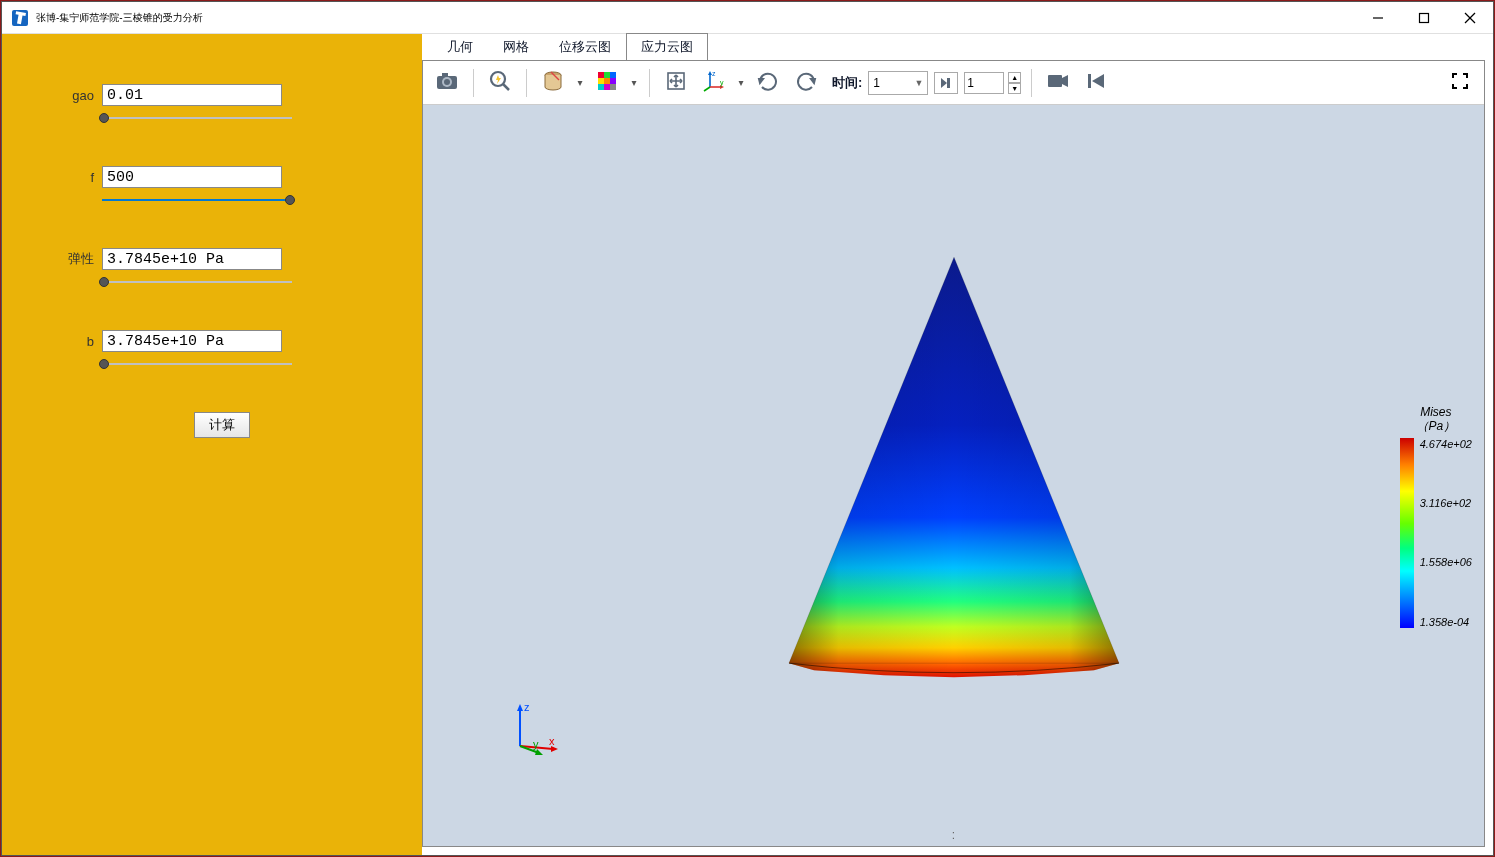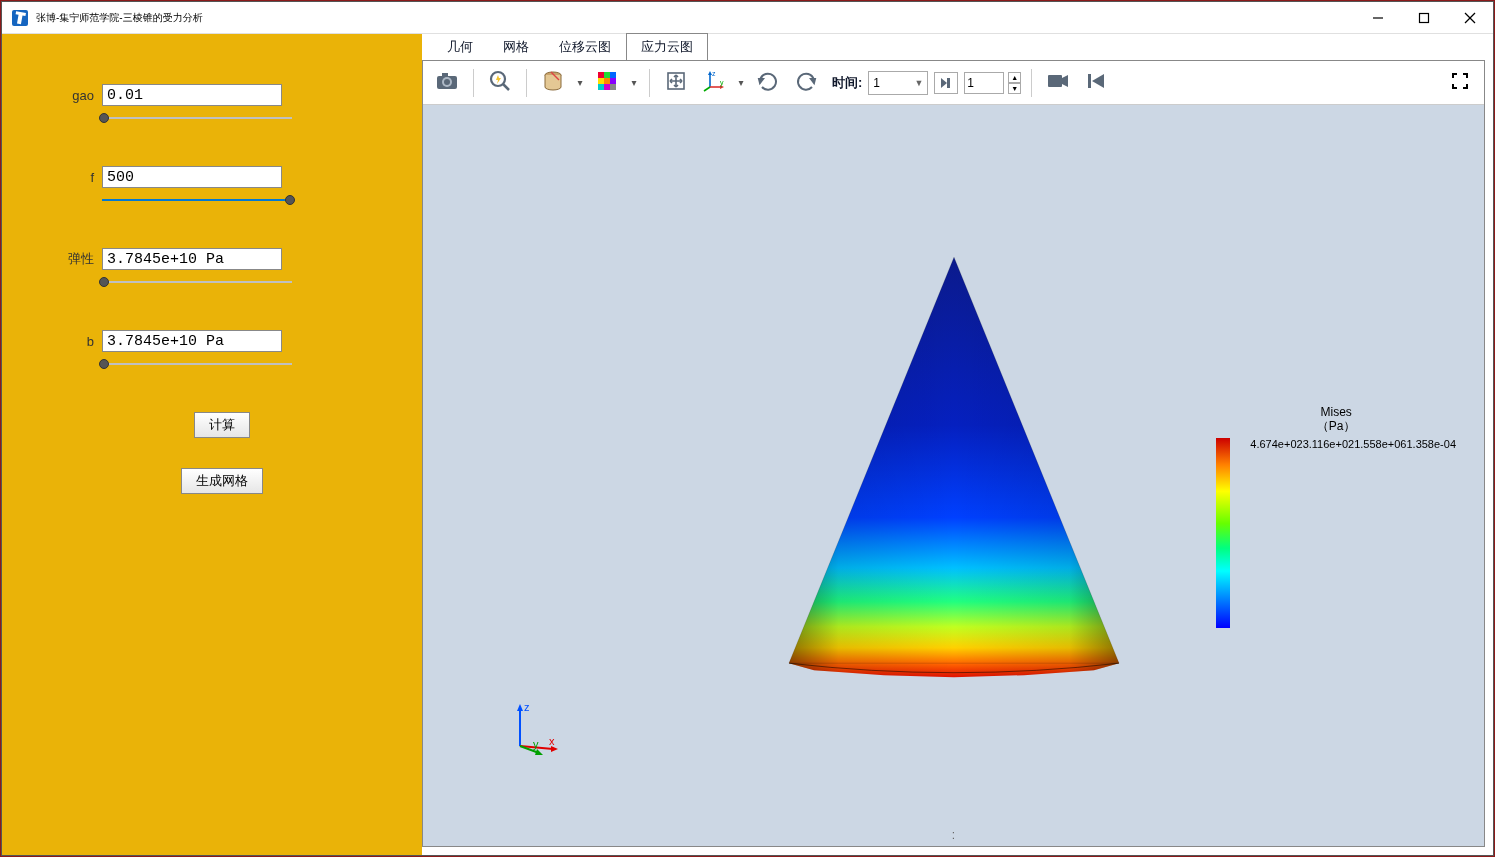--- a/index.html
+++ b/index.html
@@ -46,25 +46,25 @@
     .tool-select { height: 24px; border: 1px solid #aaa; background: #fff; min-width: 60px; font-size: 12px; padding: 0 4px; display: flex; align-items: center; justify-content: space-between; cursor: pointer; }
     .tool-box { width: 24px; height: 22px; border: 1px solid #aaa; background: #fff; display: flex; align-items: center; justify-content: center; cursor: pointer; }
     .tool-num { width: 40px; height: 22px; border: 1px solid #aaa; font-size: 12px; padding: 0 2px; }
     
     .canvas-area { flex: 1; background: #ccd7e4; position: relative; overflow: hidden; }
     
     .cone-svg { position: absolute; left: 50%; top: 50%; transform: translate(-50%,-52%); }
     
     .axis-triad { position: absolute; bottom: 85px; left: 82px; pointer-events: none; }
     
-    .legend { position: absolute; right: 28px; top: 300px; text-align: center; font-size: 12px; color: #000; }
+    .legend { position: absolute; right: 12px; top: 300px; text-align: center; font-size: 12px; color: #000; font-style: italic; }
     .legend-title { margin-bottom: 4px; line-height: 1.2; }
     .legend-bar-wrap { display: flex; align-items: stretch; height: 190px; }
     .legend-bar { width: 14px; height: 190px; background: linear-gradient(to bottom,#cc0000 0%,#ff8000 14%,#ffff00 28%,#66ff00 45%,#00ff80 58%,#00ffff 70%,#0080ff 85%,#0000ff 100%); }
-    .legend-labels { display: flex; flex-direction: row; justify-content: space-between; padding-left: 20px; font-size: 11px; text-align: left; }
+    .legend-labels { display: flex; flex-direction: column; justify-content: space-between; padding-left: 6px; font-size: 11px; text-align: left; }
     
     .status-dots { position: absolute; bottom: 4px; left: 50%; transform: translateX(-50%); font-size: 12px; color: #666; }
   </style>
 </head>
 <body>
 
 <div class="window">
 
   <div class="titlebar">
     <span class="titlebar-icon">
@@ -131,21 +131,20 @@
         <div class="param-top">
           <span class="param-label">b</span>
           <input class="param-input" value="3.7845e+10 Pa" style="">
         </div>
         <div class="param-slider-wrap">
             <div class="slider-track"></div>
             <div class="slider-thumb l"></div>
           </div>
       </div>
       <div class="btn-row"><button class="app-btn">计算</button></div>
-      <div class="btn-row"><button class="app-btn">生成网格</button></div>
     </div>
 
     <div class="main">
       <div class="tabs">
         <div class="tab">几何</div>
         <div class="tab">网格</div>
         <div class="tab">位移云图</div>
         <div class="tab active">应力云图</div>
       </div>
 

